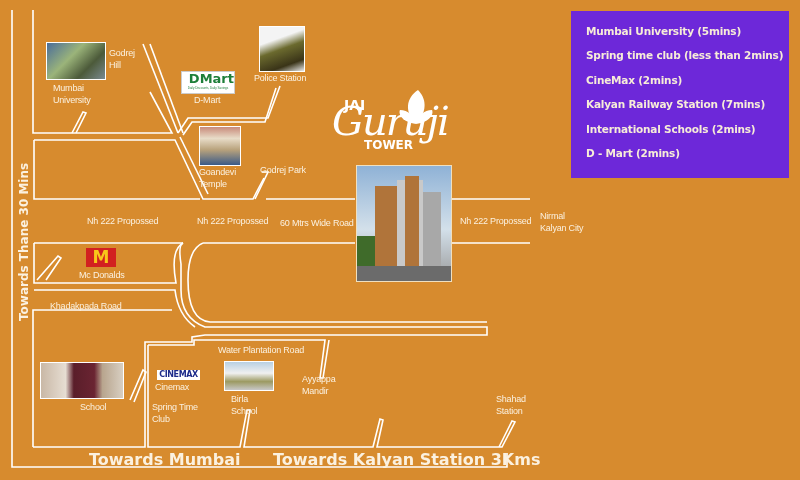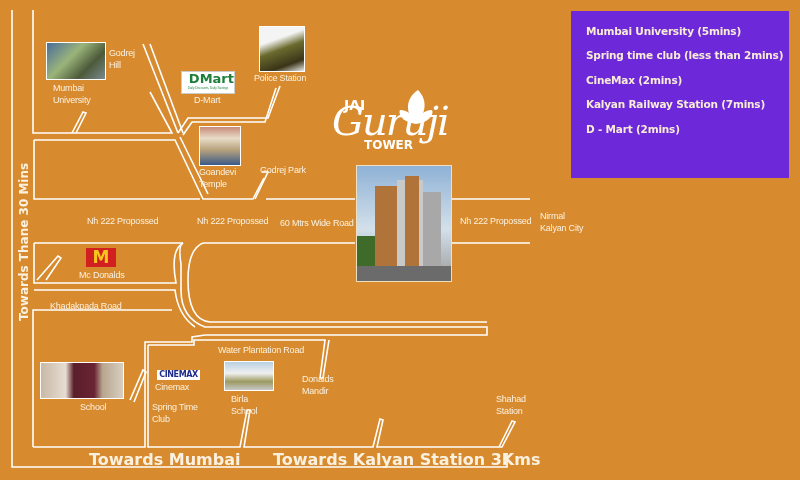--- a/index.html
+++ b/index.html
@@ -121,27 +121,28 @@
 
 <div class="cinemax">CINEMAX</div>
 <div class="lbl" style="left:155px;top:381px;">Cinemax</div>
 <div class="lbl" style="left:152px;top:401px;white-space:pre;">Spring Time
 Club</div>
 
 <div class="thumb" style="left:224px;top:361px;width:48px;height:28px;background:linear-gradient(#b9d0e2,#f0f0f0 40%,#9c9a62 70%,#c8c8c8);"></div>
 <div class="lbl" style="left:231px;top:393px;white-space:pre;">Birla
 School</div>
 
-<div class="lbl" style="left:302px;top:373px;white-space:pre;">Donalds
+<div class="lbl" style="left:302px;top:373px;white-space:pre;">Ayyappa
 Mandir</div>
 <div class="lbl" style="left:496px;top:393px;white-space:pre;">Shahad
 Station</div>
 
 <div class="bold-lbl" style="left:89px;top:450px;">Towards Mumbai</div>
 <div class="bold-lbl" style="left:273px;top:450px;">Towards Kalyan Station 3Kms</div>
 
 <div class="info-box">
   <div class="info-item">Mumbai University (5mins)</div>
   <div class="info-item">Spring time club (less than 2mins)</div>
   <div class="info-item">CineMax (2mins)</div>
   <div class="info-item">Kalyan Railway Station (7mins)</div>
+  <div class="info-item">International Schools (2mins)</div>
   <div class="info-item">D - Mart (2mins)</div>
 </div>
 
 </body></html>

